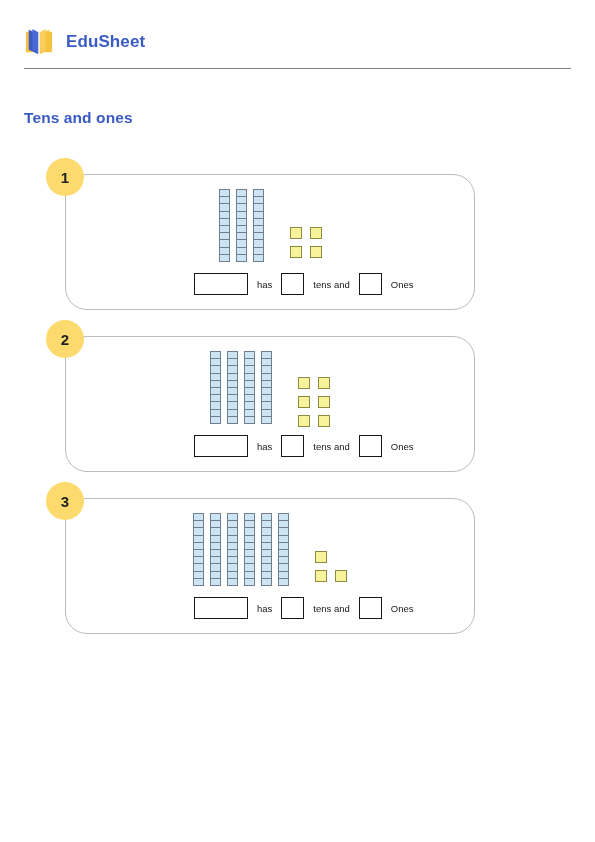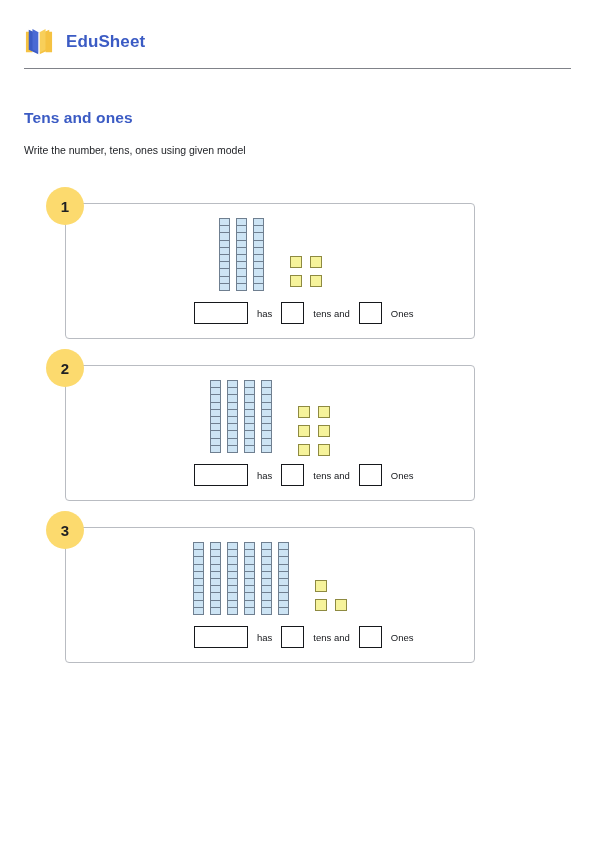--- a/index.html
+++ b/index.html
@@ -72,21 +72,21 @@
     height: 162px;
   }
   .problem-card {
     position: absolute;
     left: 41px;
     top: 16px;
     width: 410px;
     height: 136px;
     box-sizing: border-box;
     border: 1px solid #b9bcc2;
-    border-radius: 4px;
+    border-radius: 22px;
     background: #ffffff;
   }
   .problem-badge {
     position: absolute;
     left: 22px;
     top: 0px;
     width: 38px;
     height: 38px;
     border-radius: 50%;
     background: #fcda6e;
@@ -199,21 +199,20 @@
       <path d="M9 1 L15.4 4.6 L15.4 26.6 L9 23 Z" fill="#4a6ad4"></path>
       <path d="M23 1 L16.6 4.6 L16.6 26.6 L23 23 Z" fill="#f8cf5a"></path>
       <path d="M15.4 6 L16.6 6 L16.6 28.4 L15.4 28.4 Z" fill="#ffffff"></path>
     </svg>
     <span class="brand-name">EduSheet</span>
   </div>
 
   <div class="header-rule"></div>
 
   <h1 class="worksheet-title">Tens and ones</h1>
-  <p class="worksheet-subtitle">Write the number, tens, ones using given model</p>
 
   <div class="problems">
 
     <div class="problem">
       <div class="problem-badge">1</div>
       <div class="problem-card">
         <div class="model">
           <div class="model-inner">
             <div class="rods">
               <div class="rod">

